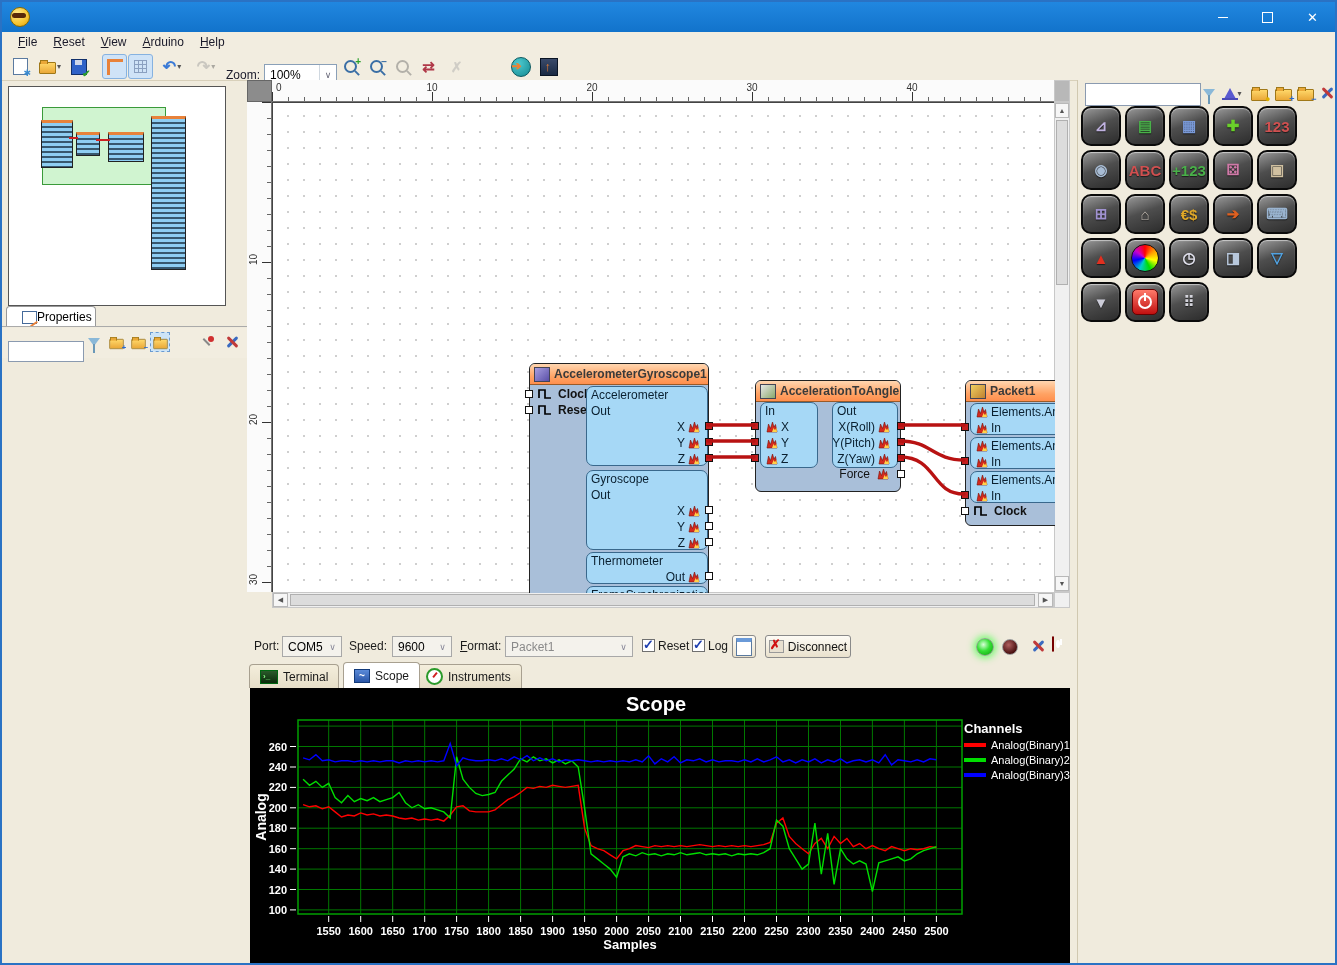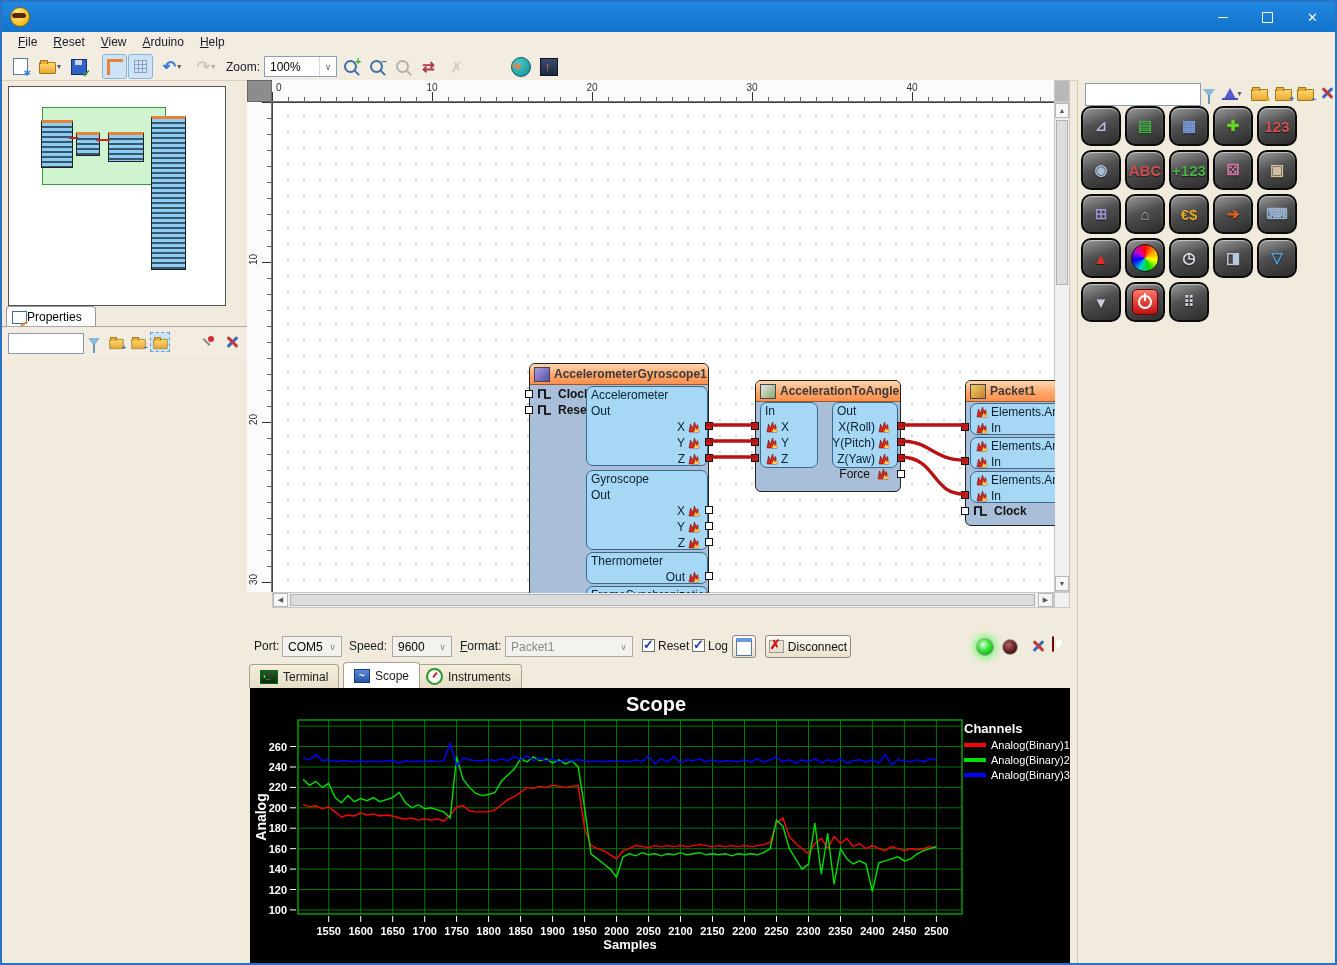--- a/index.html
+++ b/index.html
@@ -1,17 +1,17 @@
 <!DOCTYPE html>
 <html><head>
 <meta charset="utf-8">
 <style>
   html,body{margin:0;padding:0;background:#888;}
   body{width:1337px;height:965px;position:relative;font-family:"Liberation Sans",sans-serif;font-size:12px;-webkit-font-smoothing:antialiased;}
-  .abs{position:absolute;}
+  .abs{position:absolute;margin-top:8px;}
   #window{position:absolute;inset:0;background:#f0ebdd;border:2px solid #2a72c4;box-sizing:border-box;overflow:hidden;}
 
   
   #titlebar{position:absolute;left:0;top:0;width:100%;height:30px;background:linear-gradient(#2187e0,#1273cb);display:flex;align-items:center;color:#fff;}
   .app-icon{width:18px;height:18px;border-radius:50%;background:radial-gradient(circle at 35% 30%,#ffe98a,#f7c430 60%,#d89a10);margin:0 6px 0 8px;position:relative;border:1px solid #8a6a00;}
   .app-icon::before{content:"";position:absolute;left:1px;top:5px;width:14px;height:5px;background:#5a2808;border-radius:3px;}
   #title-text{font-size:13px;}
   .win-btns{margin-left:auto;display:flex;height:100%;}
   .win-btn{width:45px;height:100%;display:flex;align-items:center;justify-content:center;color:#fff;font-size:13px;}
   .glyph-min{width:10px;height:1px;background:#fff;display:inline-block;}
@@ -50,21 +50,21 @@
   .compile-ic{width:18px;height:18px;border-radius:50%;background:radial-gradient(circle at 35% 30%,#4ecad0,#148a92);border:1px solid #0a5a60;position:relative;}
   .compile-ic::after{content:"➔";position:absolute;left:0px;top:1px;color:#f08030;font-size:12px;font-weight:bold;}
   .upload-ic{width:16px;height:16px;background:linear-gradient(#3a4a6a,#1a2a44);border:1px solid #0a1424;position:relative;}
   .upload-ic::after{content:"↑";position:absolute;left:4px;top:0px;color:#f08030;font-size:13px;font-weight:bold;}
 
   
   #minimap{position:absolute;left:6px;top:84px;width:216px;height:218px;background:#fff;border:1px solid #555;}
   .mm-green{position:absolute;left:33px;top:20px;width:122px;height:76px;background:rgba(150,230,150,.45);border:1px solid #3a9a3a;}
   .mm-block{position:absolute;background:repeating-linear-gradient(180deg,#8ecdf2 0 3px,#37576e 3px 5px);border:1px solid #222;border-top:3px solid #e8823a;}
   .mm-wire{position:absolute;height:2px;background:#c22;}
-  #props-tab{position:absolute;left:4px;top:304px;width:90px;height:21px;background:#fff;border:1px solid #999;border-bottom:none;border-radius:4px 4px 0 0;display:flex;align-items:center;padding-left:5px;box-sizing:border-box;}
+  #props-tab{position:absolute;left:4px;top:304px;width:90px;height:21px;background:#fff;border:1px solid #999;border-bottom:none;border-radius:4px 4px 0 0;display:flex;align-items:center;padding-left:15px;box-sizing:border-box;}
   .prop-ic{width:13px;height:11px;background:#fff;border:1px solid #456a9a;position:relative;}
   .prop-ic::after{content:"";position:absolute;right:-2px;bottom:-2px;width:8px;height:2px;background:#e8823a;transform:rotate(-35deg);}
   #props-strip{position:absolute;left:0;top:324px;width:245px;height:1px;background:#aaa;}
   #props-toolbar{position:absolute;left:0;top:326px;width:245px;height:30px;background:#f2ede0;}
   .sm-ic{position:absolute;top:4px;width:20px;height:20px;display:flex;align-items:center;justify-content:center;}
   .sm-ic.sel{background:#cde4f7;border:1px dashed #6a9ad0;box-sizing:border-box;}
   .funnel{width:0;height:0;border-left:6px solid transparent;border-right:6px solid transparent;border-top:8px solid #8ab8d8;position:relative;}
   .funnel::after{content:"";position:absolute;left:-1px;top:-2px;width:2px;height:9px;background:#6a98b8;}
   .pin-ic{width:14px;height:14px;position:relative;}
   .pin-ic::before{content:"";position:absolute;left:7px;top:1px;width:6px;height:6px;border-radius:50%;background:#d03030;}

